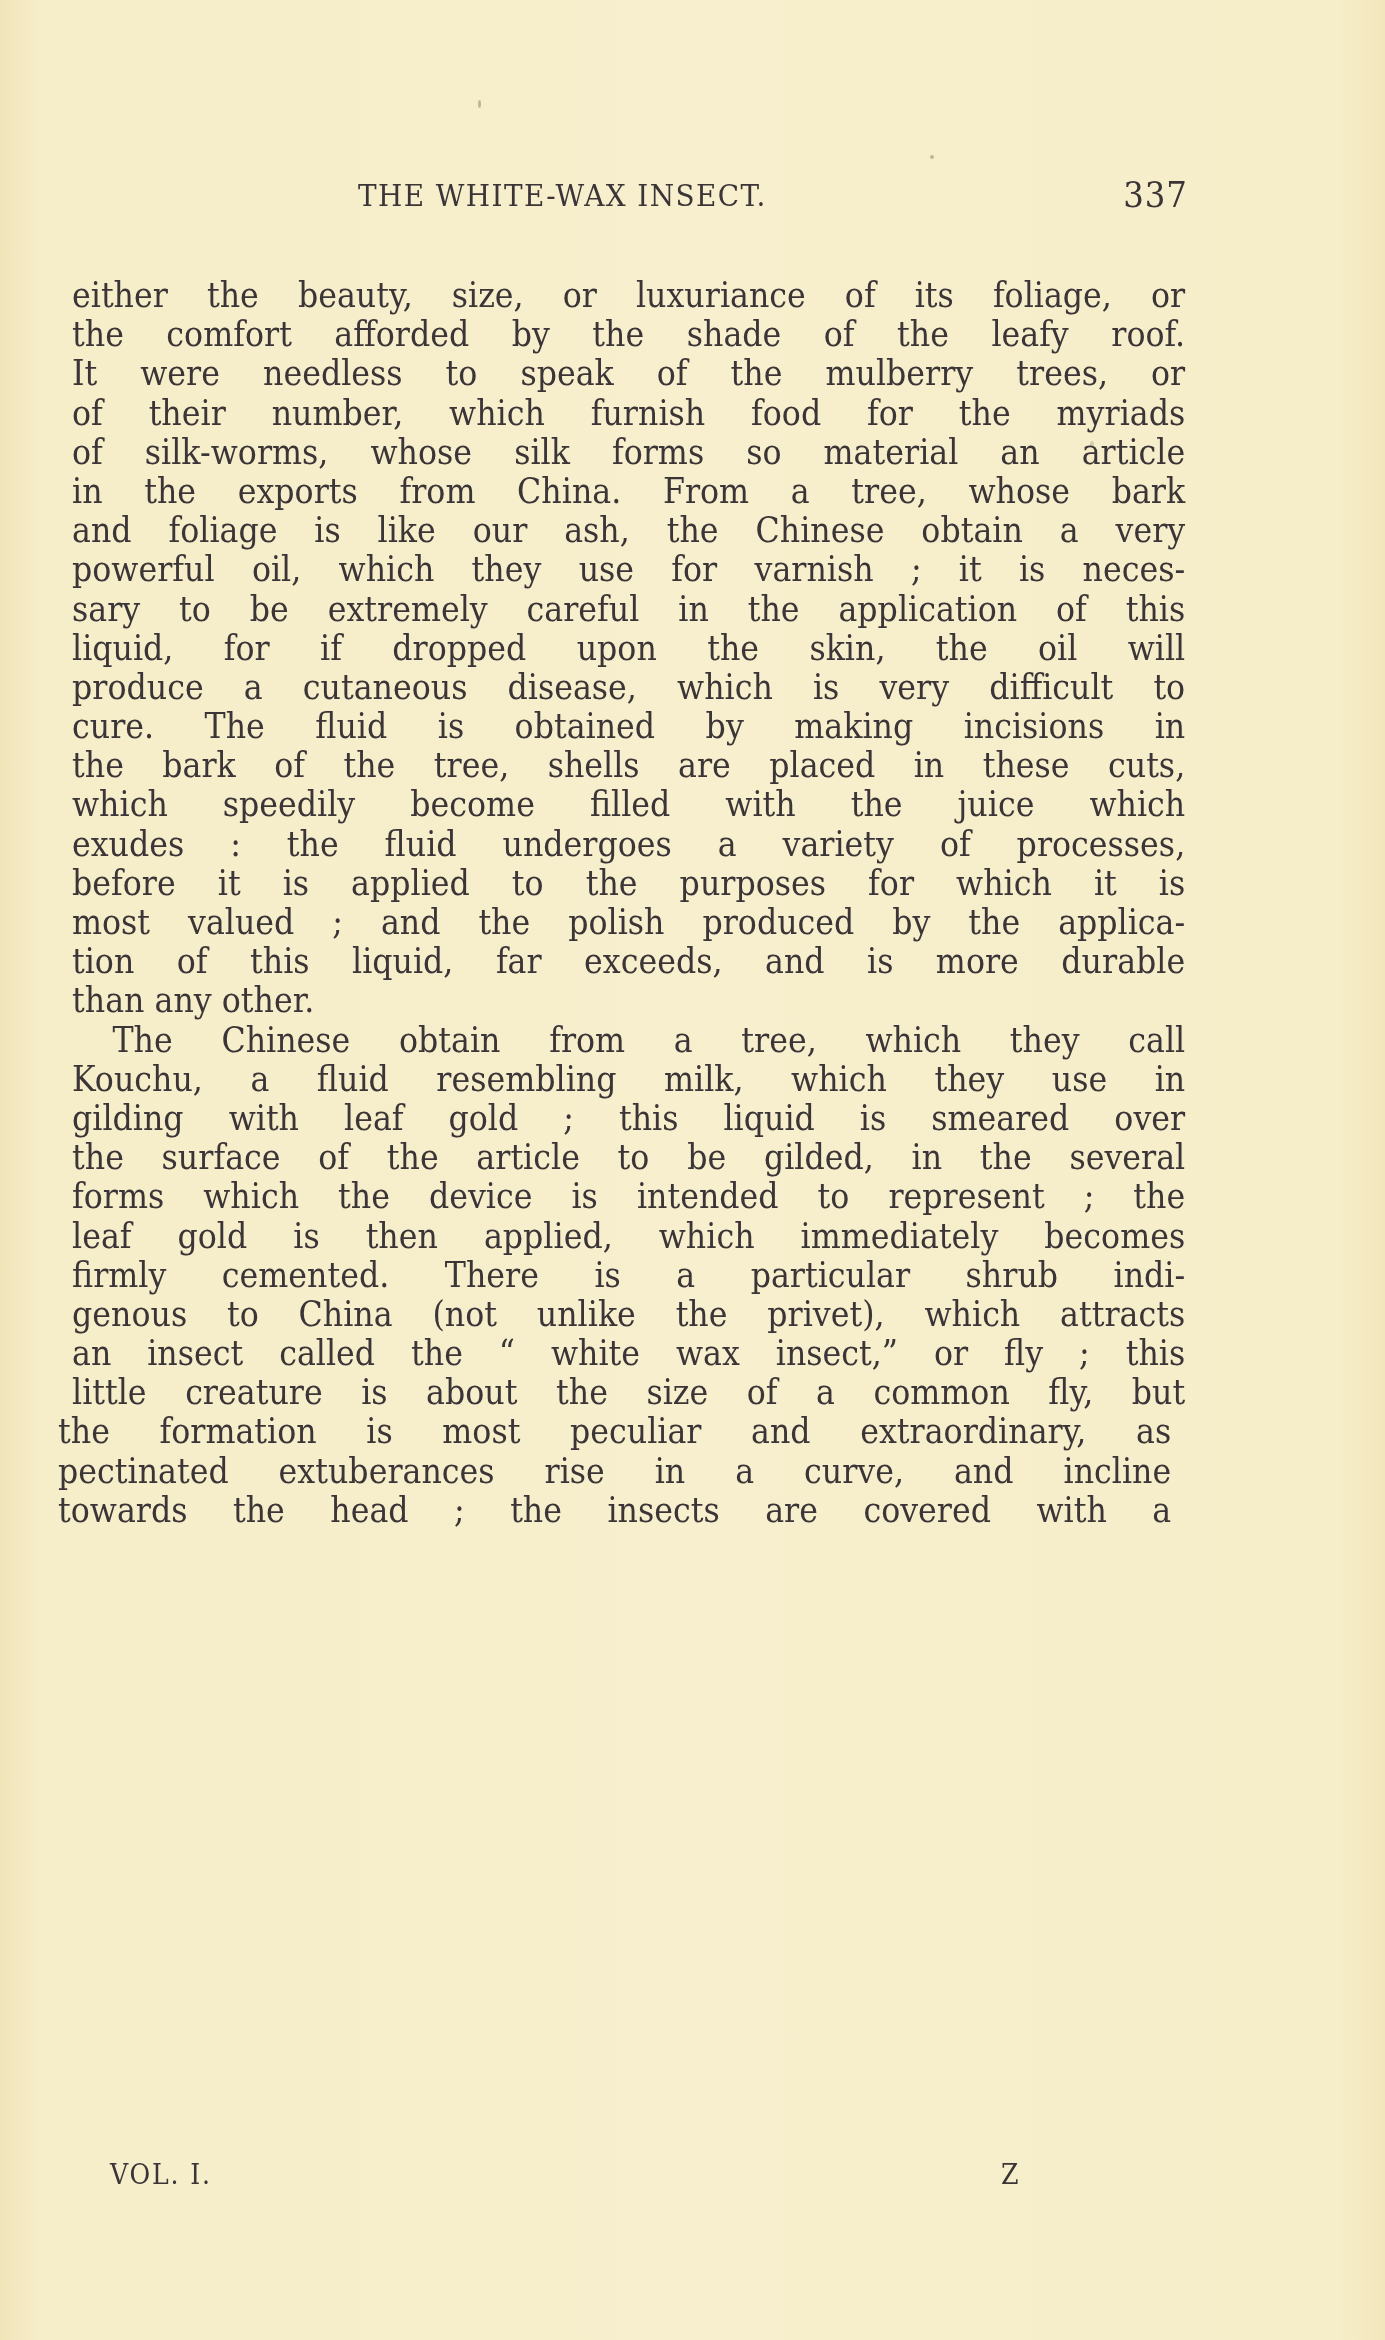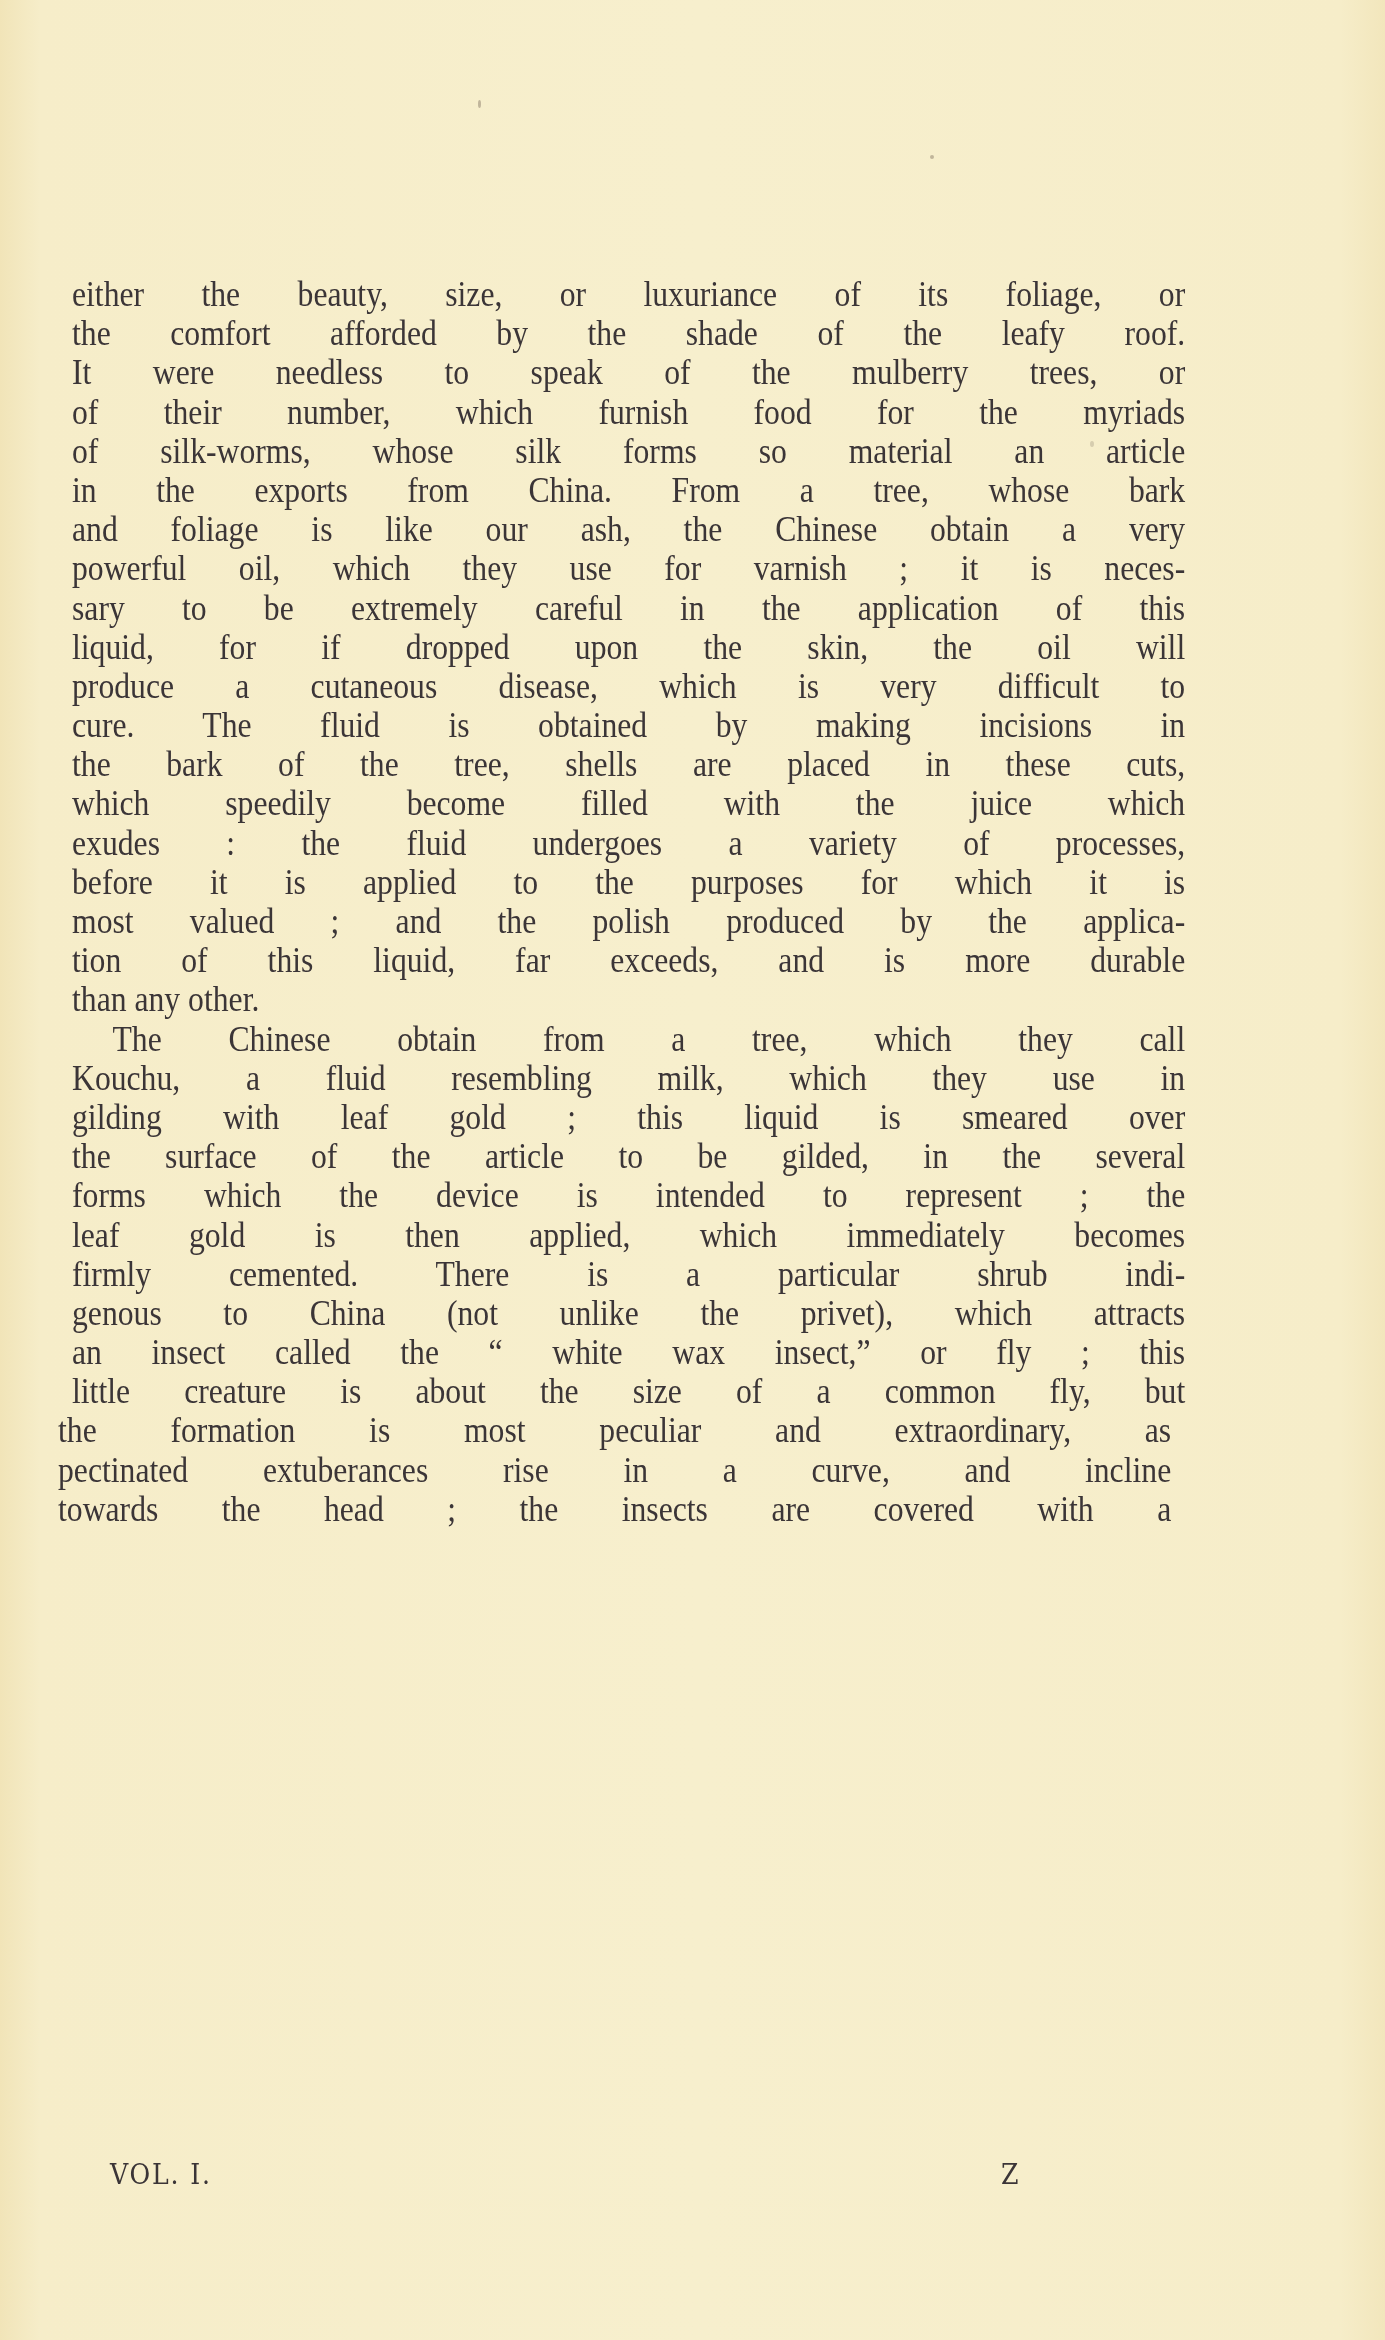--- a/index.html
+++ b/index.html
@@ -47,21 +47,20 @@
       font-size: 36px;
       transform: scaleX(0.9);
       transform-origin: right center;
       letter-spacing: 1px;
     }
     .body-text {
       position: absolute;
       left: 72px;
       top: 275px;
       width: 1113px;
-      font-family: Liberation Serif, serif;
     }
     .line {
       display: block;
       height: 39.2px;
       line-height: 39.2px;
       font-size: 36px;
       white-space: nowrap;
       text-align: justify;
       text-align-last: justify;
       transform: scaleX(0.88);
@@ -103,20 +102,24 @@
   </style>
 </head>
 <body>
 
 <div class="page">
 
   <div class="speck" style="left:478px;top:100px;width:3px;height:8px;"></div>
   <div class="speck" style="left:930px;top:155px;width:4px;height:4px;"></div>
   <div class="speck" style="left:1090px;top:441px;width:4px;height:6px;opacity:0.35;"></div>
 
+  <div class="running-head">
+    <span class="running-title">THE WHITE-WAX INSECT.</span>
+    <span class="page-number">337</span>
+  </div>
 
   <div class="body-text">
     <span class="line">either the beauty, size, or luxuriance of its foliage, or</span>
     <span class="line">the comfort afforded by the shade of the leafy roof.</span>
     <span class="line">It were needless to speak of the mulberry trees, or</span>
     <span class="line">of their number, which furnish food for the myriads</span>
     <span class="line">of silk-worms, whose silk forms so material an article</span>
     <span class="line">in the exports from China.  From a tree, whose bark</span>
     <span class="line">and foliage is like our ash, the Chinese obtain a very</span>
     <span class="line">powerful oil, which they use for varnish ; it is neces-</span>

